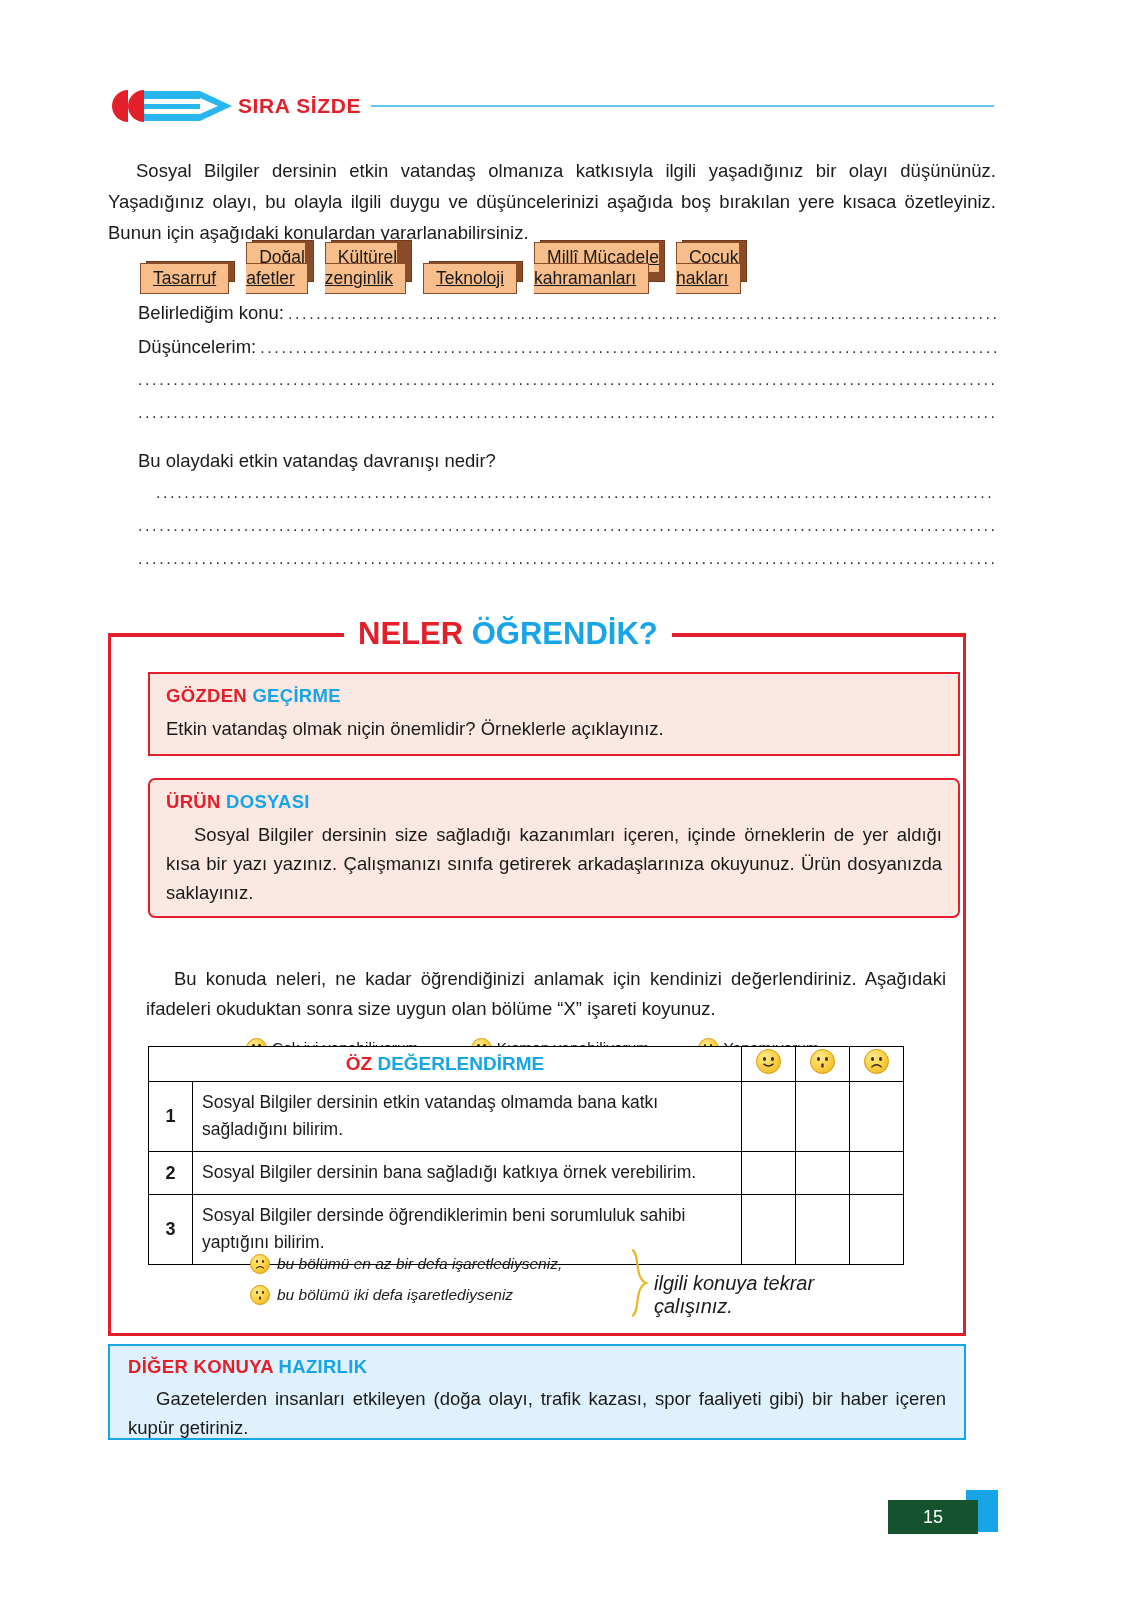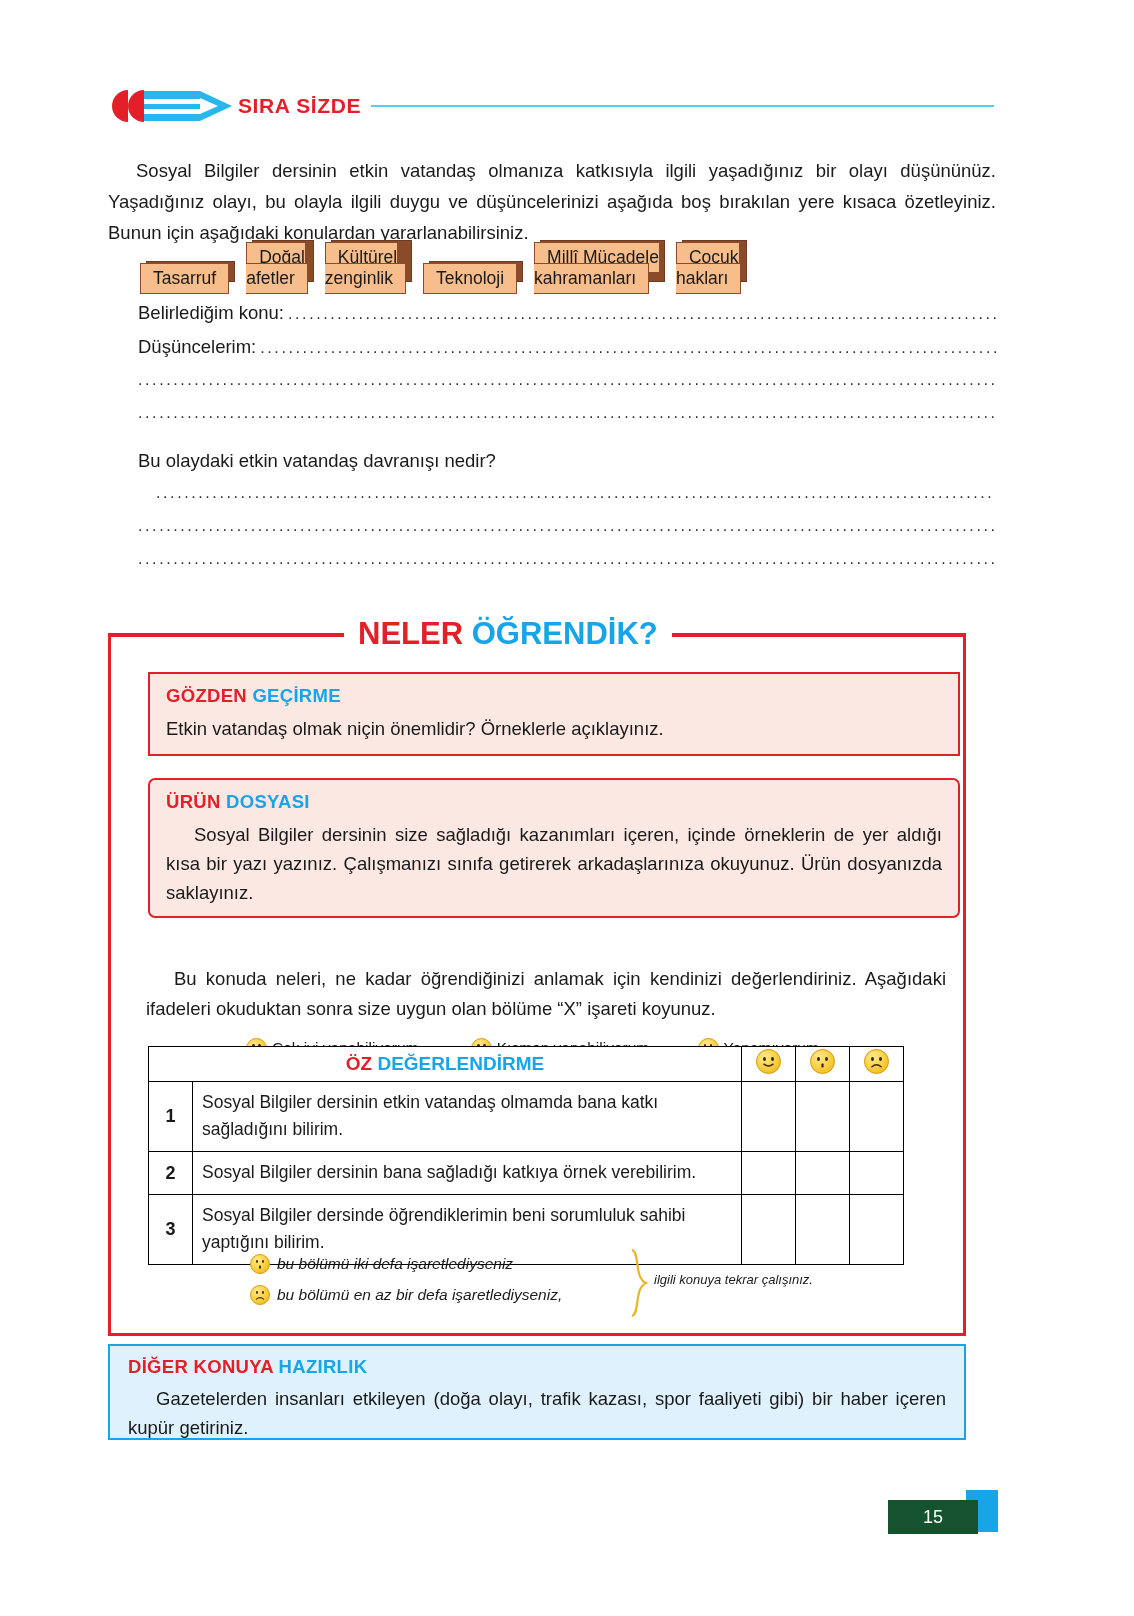--- a/index.html
+++ b/index.html
@@ -31,21 +31,21 @@
     position:absolute; left:108px; top:136px; width:888px;
     font-size:18.5px; line-height:31px; text-align:justify;
     text-indent:28px;
   }
 
   
   .chips{
     position:absolute; left:140px; top:233px; width:860px; height:56px;
     display:flex; align-items:flex-end; gap:17px;
   }
-  .chip{ position:relative; }
+  .chip{ position:relative;text-decoration:underline; }
   .chip .shadow{
     position:absolute; left:6px; top:-7px; right:-6px; bottom:7px;
     background:#8a4b2a; border:1px solid #6e3a20;
   }
   .chip .face{
     position:relative; background:#f7bd8b; border:1px solid #8a4b2a;
     padding:4px 12px 5px; text-align:center;
     font-size:17.5px; line-height:21px; color:#1a1a1a; white-space:pre-line;
   }
 
@@ -116,21 +116,21 @@
   .eval-table .c-num{ width:44px; text-align:center; font-weight:bold; font-size:18px; }
   .eval-table .c-stat{ padding:7px 9px 8px; line-height:27px; }
   .eval-table .c-face{ width:54px; text-align:center; height:35px; }
 
   
   .note-area{ position:absolute; left:250px; top:1248px; width:620px; height:72px; }
   .note-line{ display:flex; align-items:center; font-size:15.5px; font-style:italic;
               height:31px; }
   .note-line .ntxt{ margin-left:7px; }
   .brace{ position:absolute; left:378px; top:0; width:22px; height:70px; }
-  .note-right{ position:absolute; left:404px; top:24px; font-size:13px; font-style:italic; }
+  .note-right{ position:absolute; left:404px; top:24px; font-size:20px; font-style:italic; }
 
   
   .blue-box{
     position:absolute; left:108px; top:1344px; width:858px; height:96px;
     background:#dff1fc; border:2px solid #18a5e8; padding:10px 18px 4px;
   }
   .blue-box .box-head{ margin-bottom:6px; }
   .blue-box .box-text{ text-indent:28px; line-height:29px; }
 
   
@@ -310,34 +310,34 @@
       <td class="c-stat">Sosyal Bilgiler dersinde öğrendiklerimin beni sorumluluk sahibi yaptığını bilirim.</td>
       <td class="c-face"></td>
       <td class="c-face"></td>
       <td class="c-face"></td>
     </tr>
   </tbody>
     </table>
 
   <div class="note-area">
     <div class="note-line">
+      <span class="face-ico sm sad">
+          <svg width="18" height="18" viewBox="0 0 20 20" style="position: absolute; left: 0px; top: 0px;">
+            <path fill="none" stroke="#3c2a06" stroke-width="1.2" stroke-linecap="round" d="M6 14.6 Q10 11.2 14 14.6"></path>
+          </svg>
+        </span>
+      <span class="ntxt">bu bölümü en az bir defa işaretlediyseniz,</span>
+    </div>
+    <div class="note-line">
       <span class="face-ico sm neutral">
           <svg width="18" height="18" viewBox="0 0 20 20" style="position: absolute; left: 0px; top: 0px;">
             <path fill="#3c2a06" stroke="none" stroke-width="1.2" stroke-linecap="round" d="M9.2 13.4 A1.1 1.1 0 1 0 10.8 13.4 A1.1 1.1 0 1 0 9.2 13.4"></path>
           </svg>
         </span>
       <span class="ntxt">bu bölümü iki defa işaretlediyseniz</span>
-    </div>
-    <div class="note-line">
-      <span class="face-ico sm sad">
-          <svg width="18" height="18" viewBox="0 0 20 20" style="position: absolute; left: 0px; top: 0px;">
-            <path fill="none" stroke="#3c2a06" stroke-width="1.2" stroke-linecap="round" d="M6 14.6 Q10 11.2 14 14.6"></path>
-          </svg>
-        </span>
-      <span class="ntxt">bu bölümü en az bir defa işaretlediyseniz,</span>
     </div>
     <span class="brace">
       <svg width="22" height="70" viewBox="0 0 22 70">
         <path d="M4 2 C12 4 6 30 18 35 C6 40 12 66 4 68" fill="none" stroke="#e8b629" stroke-width="2.2"></path>
       </svg>
     </span>
     <span class="note-right">ilgili konuya tekrar çalışınız.</span>
   </div>
 
   <div class="blue-box">

